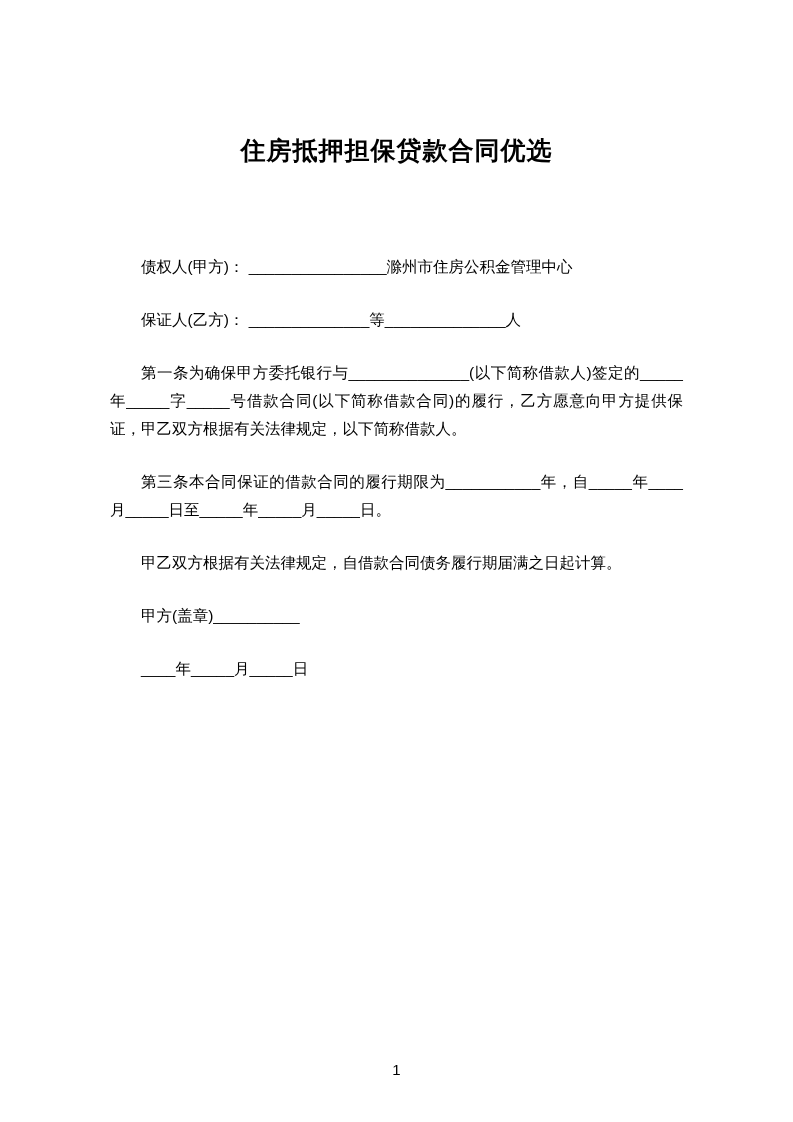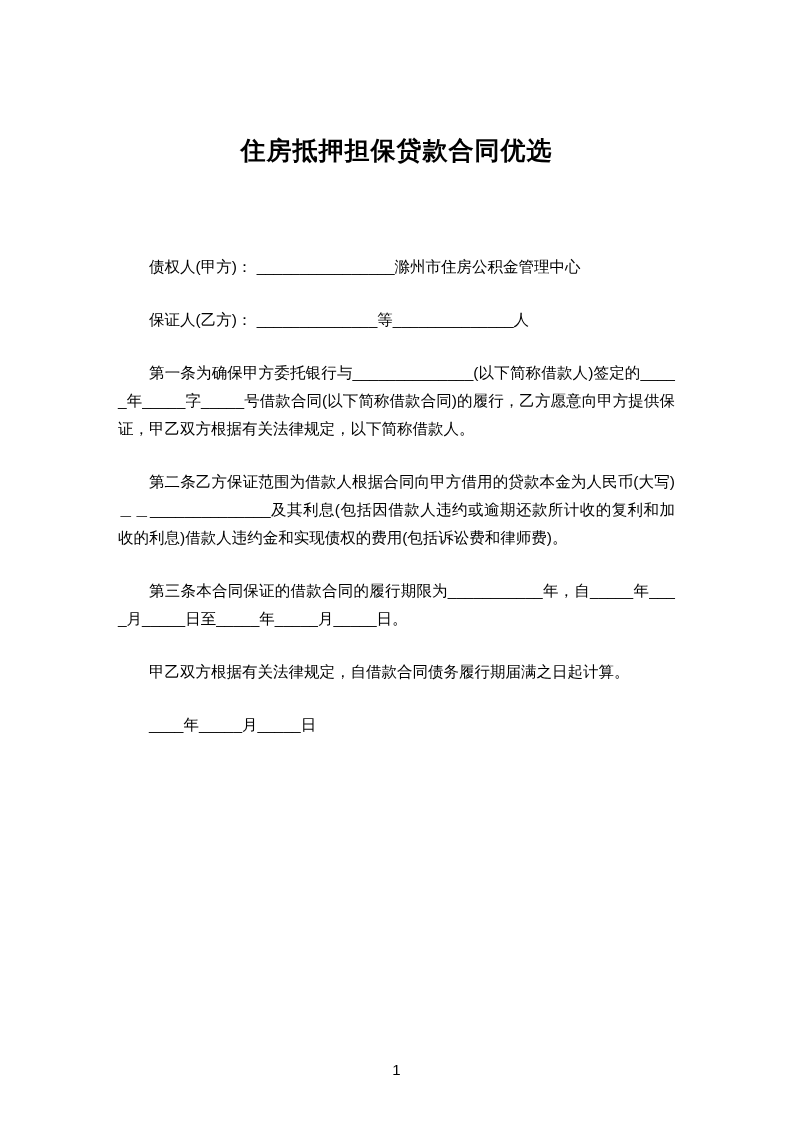--- a/index.html
+++ b/index.html
@@ -23,21 +23,21 @@
     margin: 133px 0 86px 0;
     font-size: 25px;
     font-weight: 700;
     text-align: center;
     line-height: 34px;
     letter-spacing: 1px;
   }
   .para {
     font-size: 15.5px;
     line-height: 28px;
-    margin: 25px 16px;
+    margin: 25px 8px;
     text-align: justify;
     word-break: break-all;
     font-weight: 500;
   }
   .indent {
     text-indent: 2em;
   }
   .page-number {
     position: absolute;
     bottom: 44px;
@@ -54,26 +54,26 @@
 <div class="page">
 
   <h1 class="doc-title">住房抵押担保贷款合同优选</h1>
 
   <p class="para indent">债权人(甲方)： ________________滁州市住房公积金管理中心</p>
 
   <p class="para indent">保证人(乙方)： ______________等______________人</p>
 
   <p class="para indent">第一条为确保甲方委托银行与______________(以下简称借款人)签定的_____年_____字_____号借款合同(以下简称借款合同)的履行，乙方愿意向甲方提供保证，甲乙双方根据有关法律规定，以下简称借款人。</p>
 
-  <p class="para indent">第二条乙方保证范围为借款人根据合同向甲方借用的贷款本金为人民币(大写)＿＿______________及其利息(包括因借款人违约或逾期还款所计收的复利和加收的利息)借款人违约金和实现债权的费用(包括诉讼费和律师费)。</p>
 
   <p class="para indent">第三条本合同保证的借款合同的履行期限为___________年，自_____年____月_____日至_____年_____月_____日。</p>
 
   <p class="para indent">甲乙双方根据有关法律规定，自借款合同债务履行期届满之日起计算。</p>
 
+  <p class="para indent">甲方(盖章)__________</p>
 
 
 
   <p class="para indent">____年_____月_____日</p>
 
   <div class="page-number">1</div>
 
 </div>
 
 </body></html>

